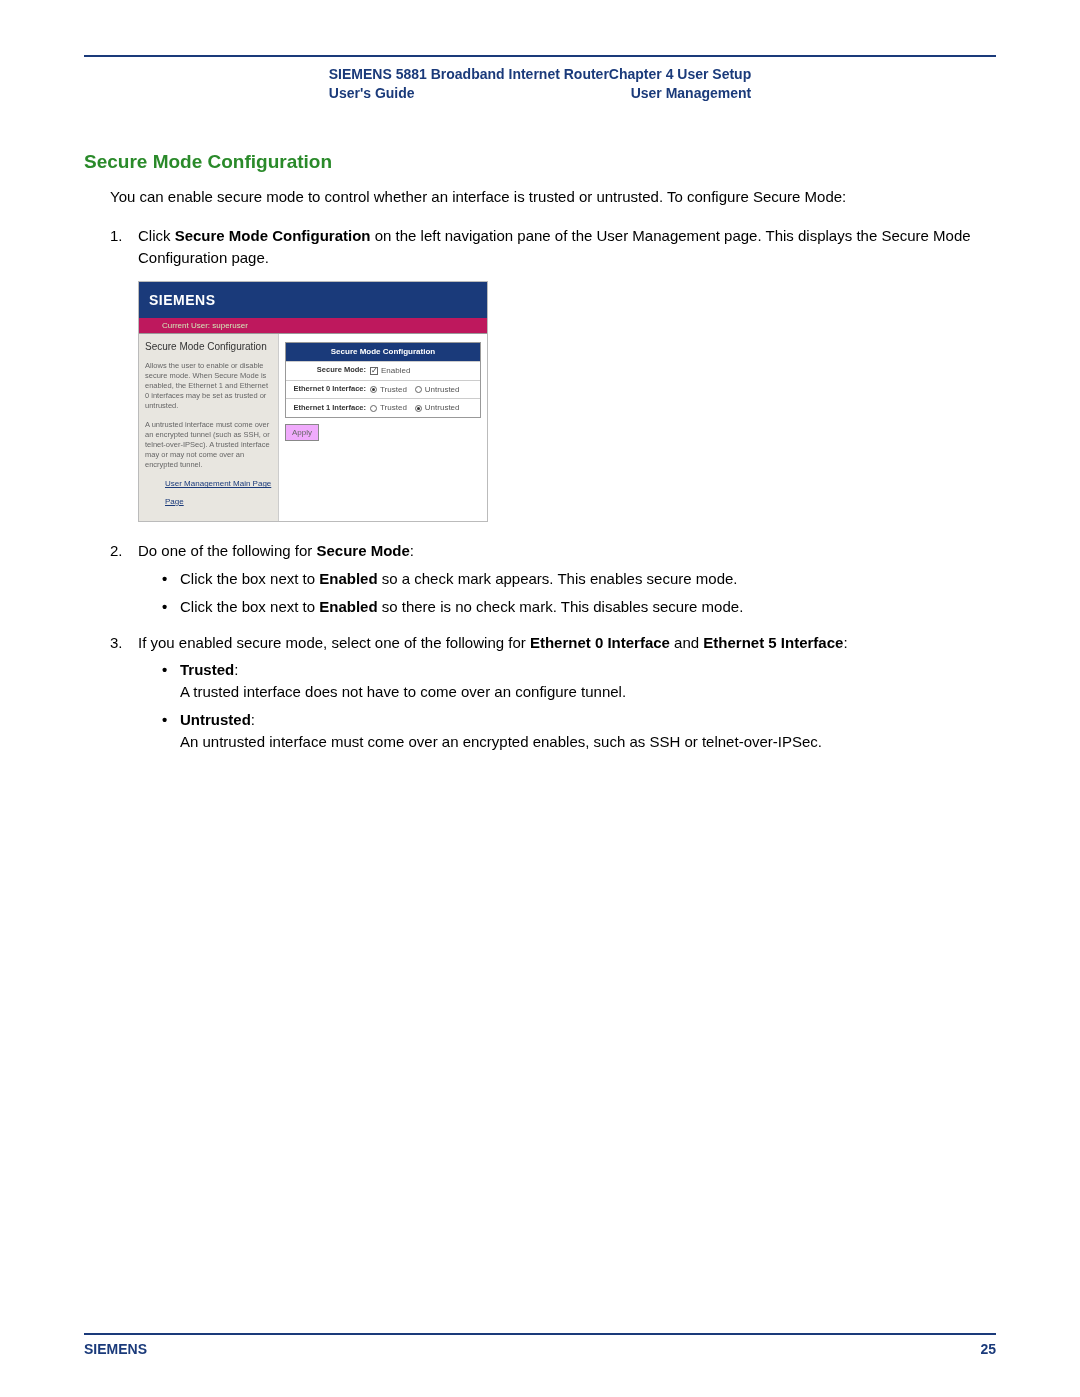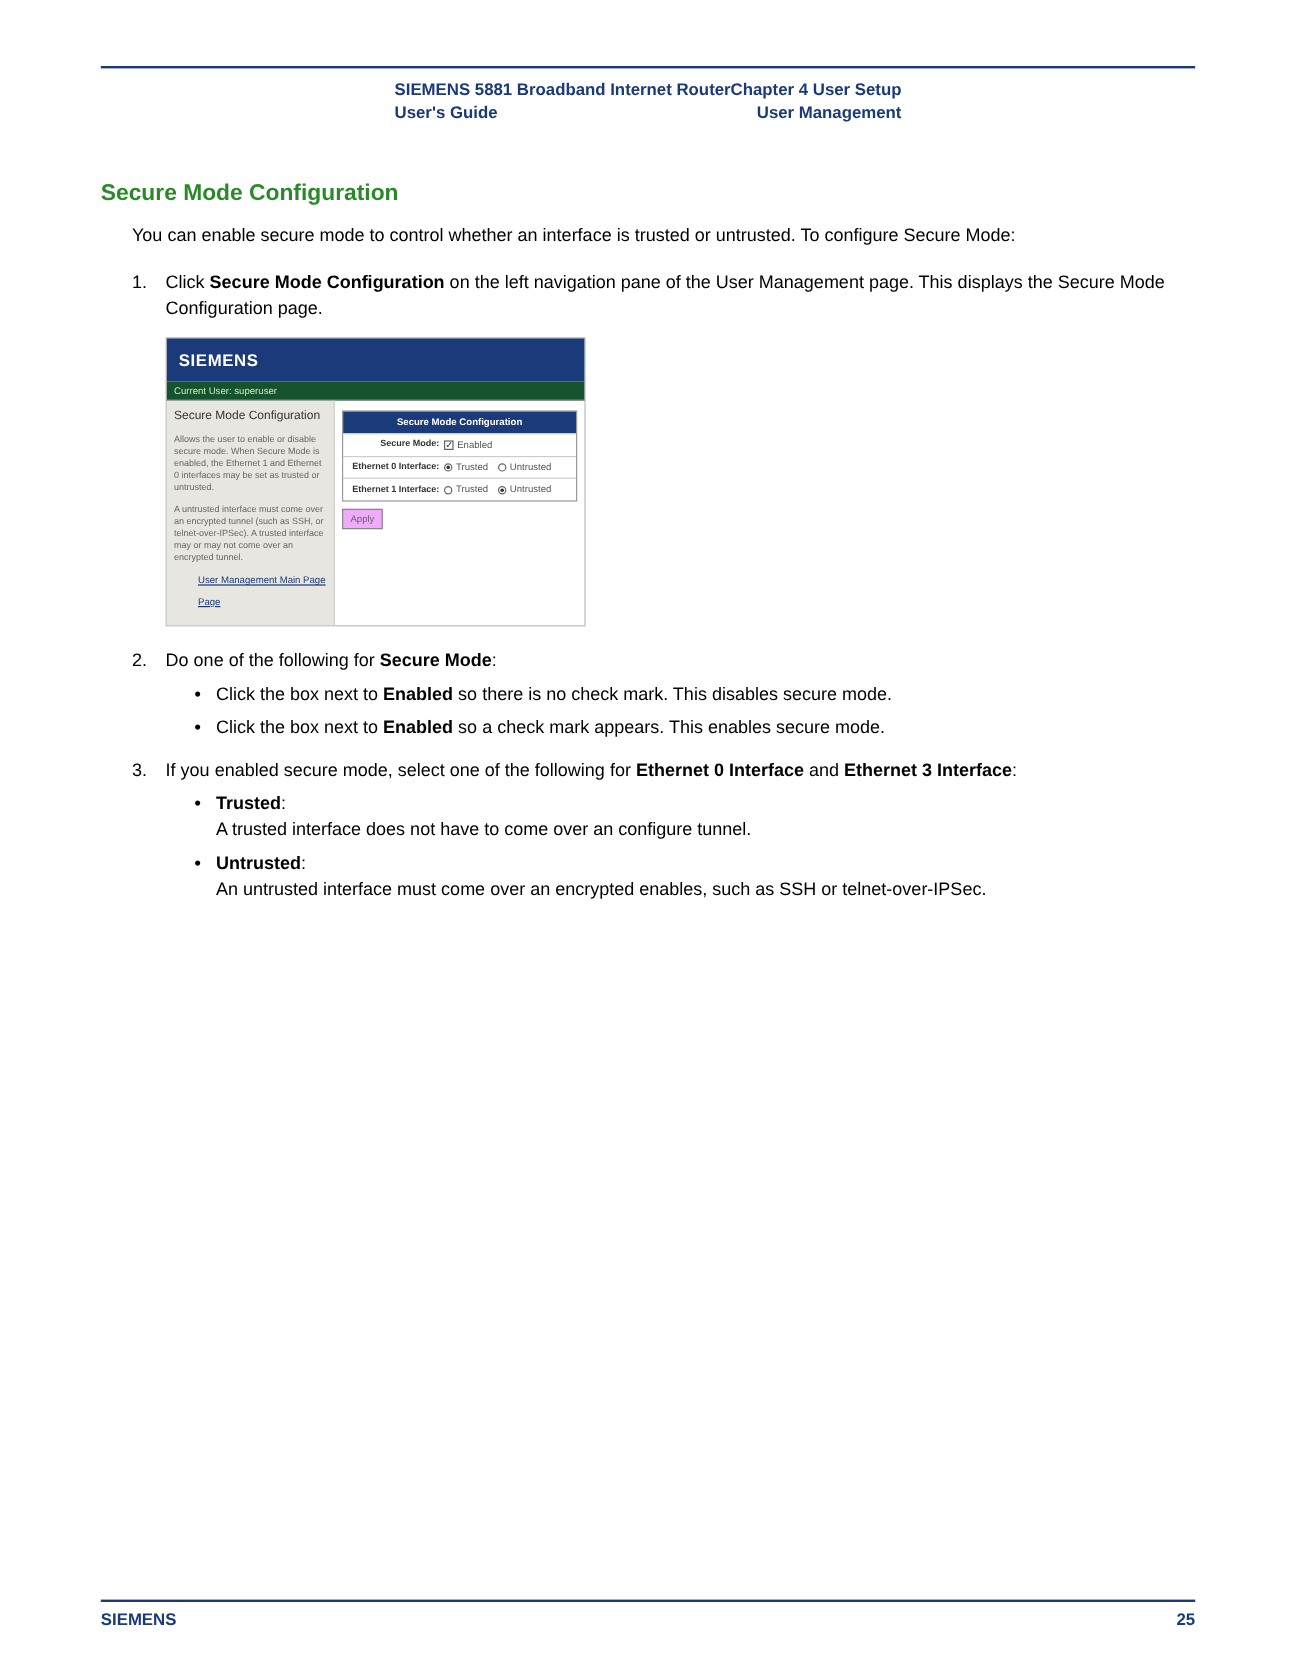--- a/index.html
+++ b/index.html
@@ -53,24 +53,24 @@
   .embed-brand {
     background: #1a3a7a;
     color: #fff;
     font-weight: bold;
     font-family: Arial, sans-serif;
     font-size: 14px;
     letter-spacing: 0.5px;
     padding: 8px 10px;
   }
   .embed-bar {
-    background: #14532d;
+    background: #be185d;
     color: #d2e8b8;
     font-size: 8px;
-    padding: 2px 6px;
+    padding: 2px 23px;
     border-bottom: 1px solid #999;
   }
   .embed-body { display: flex; }
   .embed-side {
     width: 140px;
     background: #e8e6e0;
     padding: 6px 6px 8px 6px;
     border-right: 1px solid #ccc;
     color: #555;
   }
@@ -171,28 +171,28 @@
             </div>
           </div>
         </div>
       </div>
     </li>
 
     <li>
       <span class="num">2.</span>
       <span>Do one of the following for </span><span class="b">Secure Mode</span><span>:</span>
       <ul class="bullets">
+        <li><span>Click the box next to </span><span class="b">Enabled</span><span> so a check mark appears. This enables secure mode.</span></li>
         <li><span>Click the box next to </span><span class="b">Enabled</span><span> so there is no check mark. This disables secure mode.</span></li>
-        <li><span>Click the box next to </span><span class="b">Enabled</span><span> so a check mark appears. This enables secure mode.</span></li>
       </ul>
     </li>
 
     <li>
       <span class="num">3.</span>
-      <span>If you enabled secure mode, select one of the following for </span><span class="b">Ethernet 0 Interface</span><span> and </span><span class="b">Ethernet 3 Interface</span><span>:</span>
+      <span>If you enabled secure mode, select one of the following for </span><span class="b">Ethernet 0 Interface</span><span> and </span><span class="b">Ethernet 5 Interface</span><span>:</span>
       <ul class="bullets">
         <li>
           <span class="b">Trusted</span>:<br>
           <span>A trusted interface does not have to come over an configure tunnel.</span>
         </li>
         <li>
           <span class="b">Untrusted</span>:<br>
           <span>An untrusted interface must come over an encrypted enables, such as SSH or telnet-over-IPSec.</span>
         </li>
       </ul>

